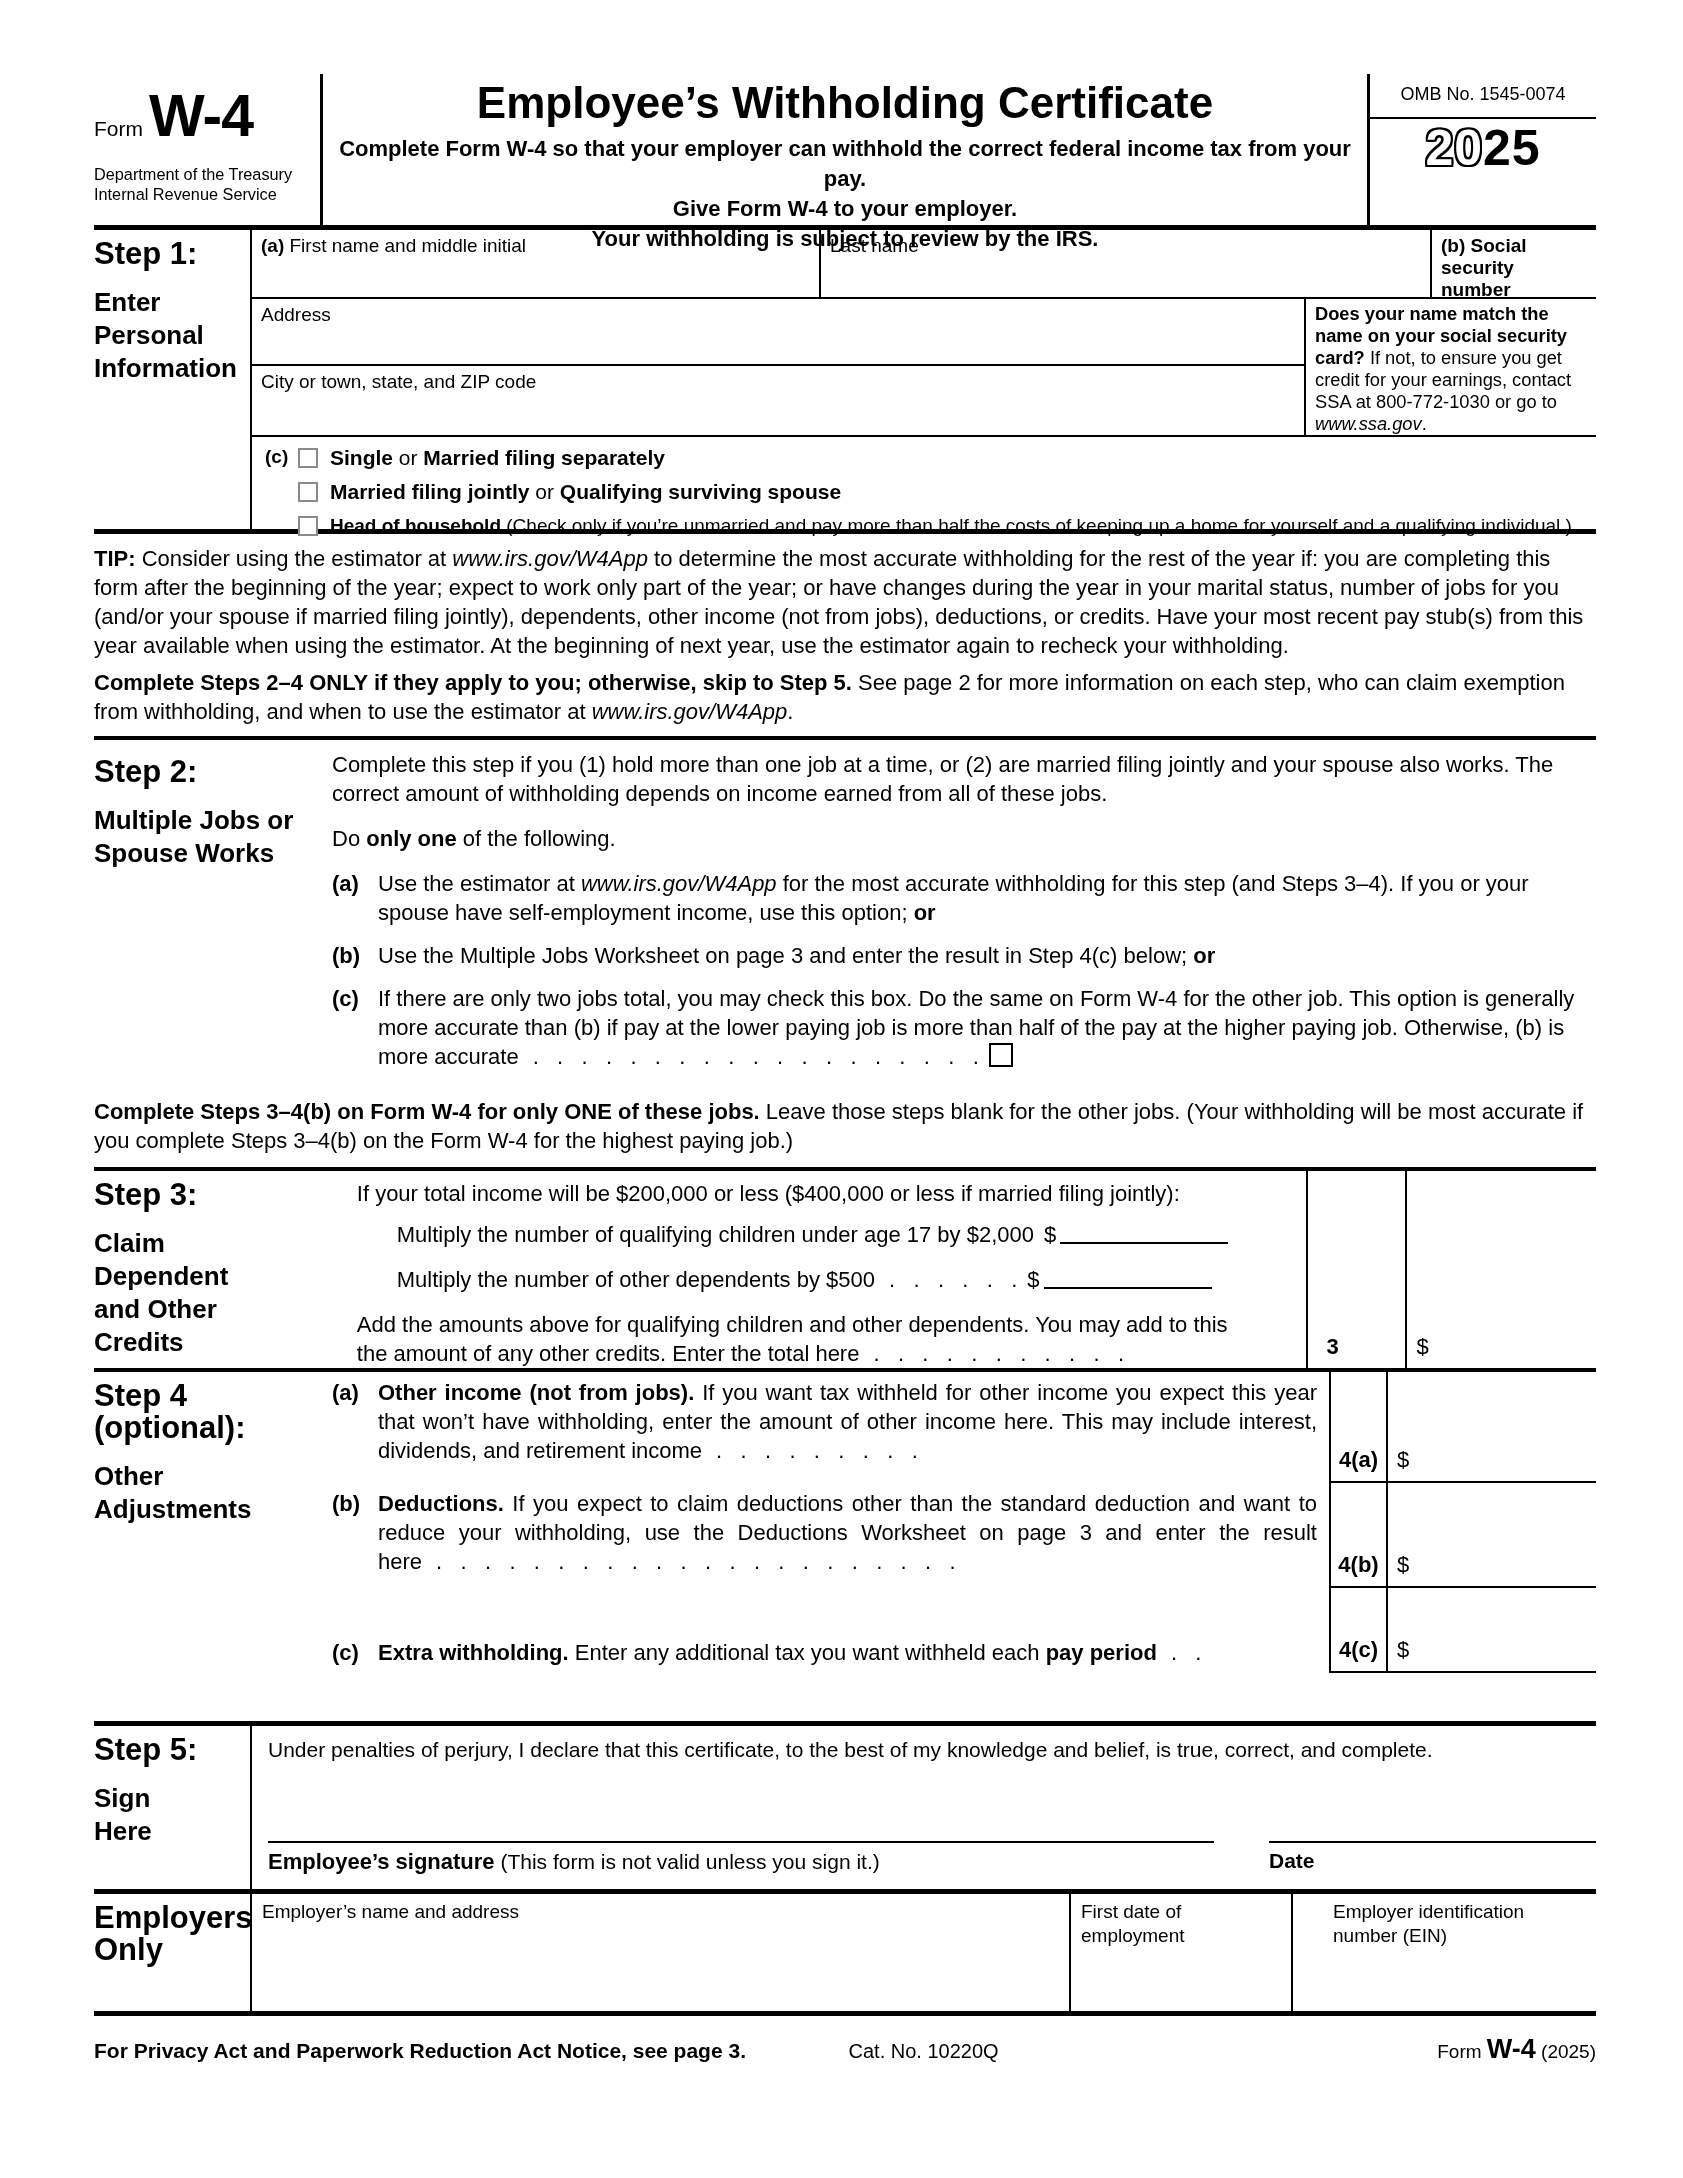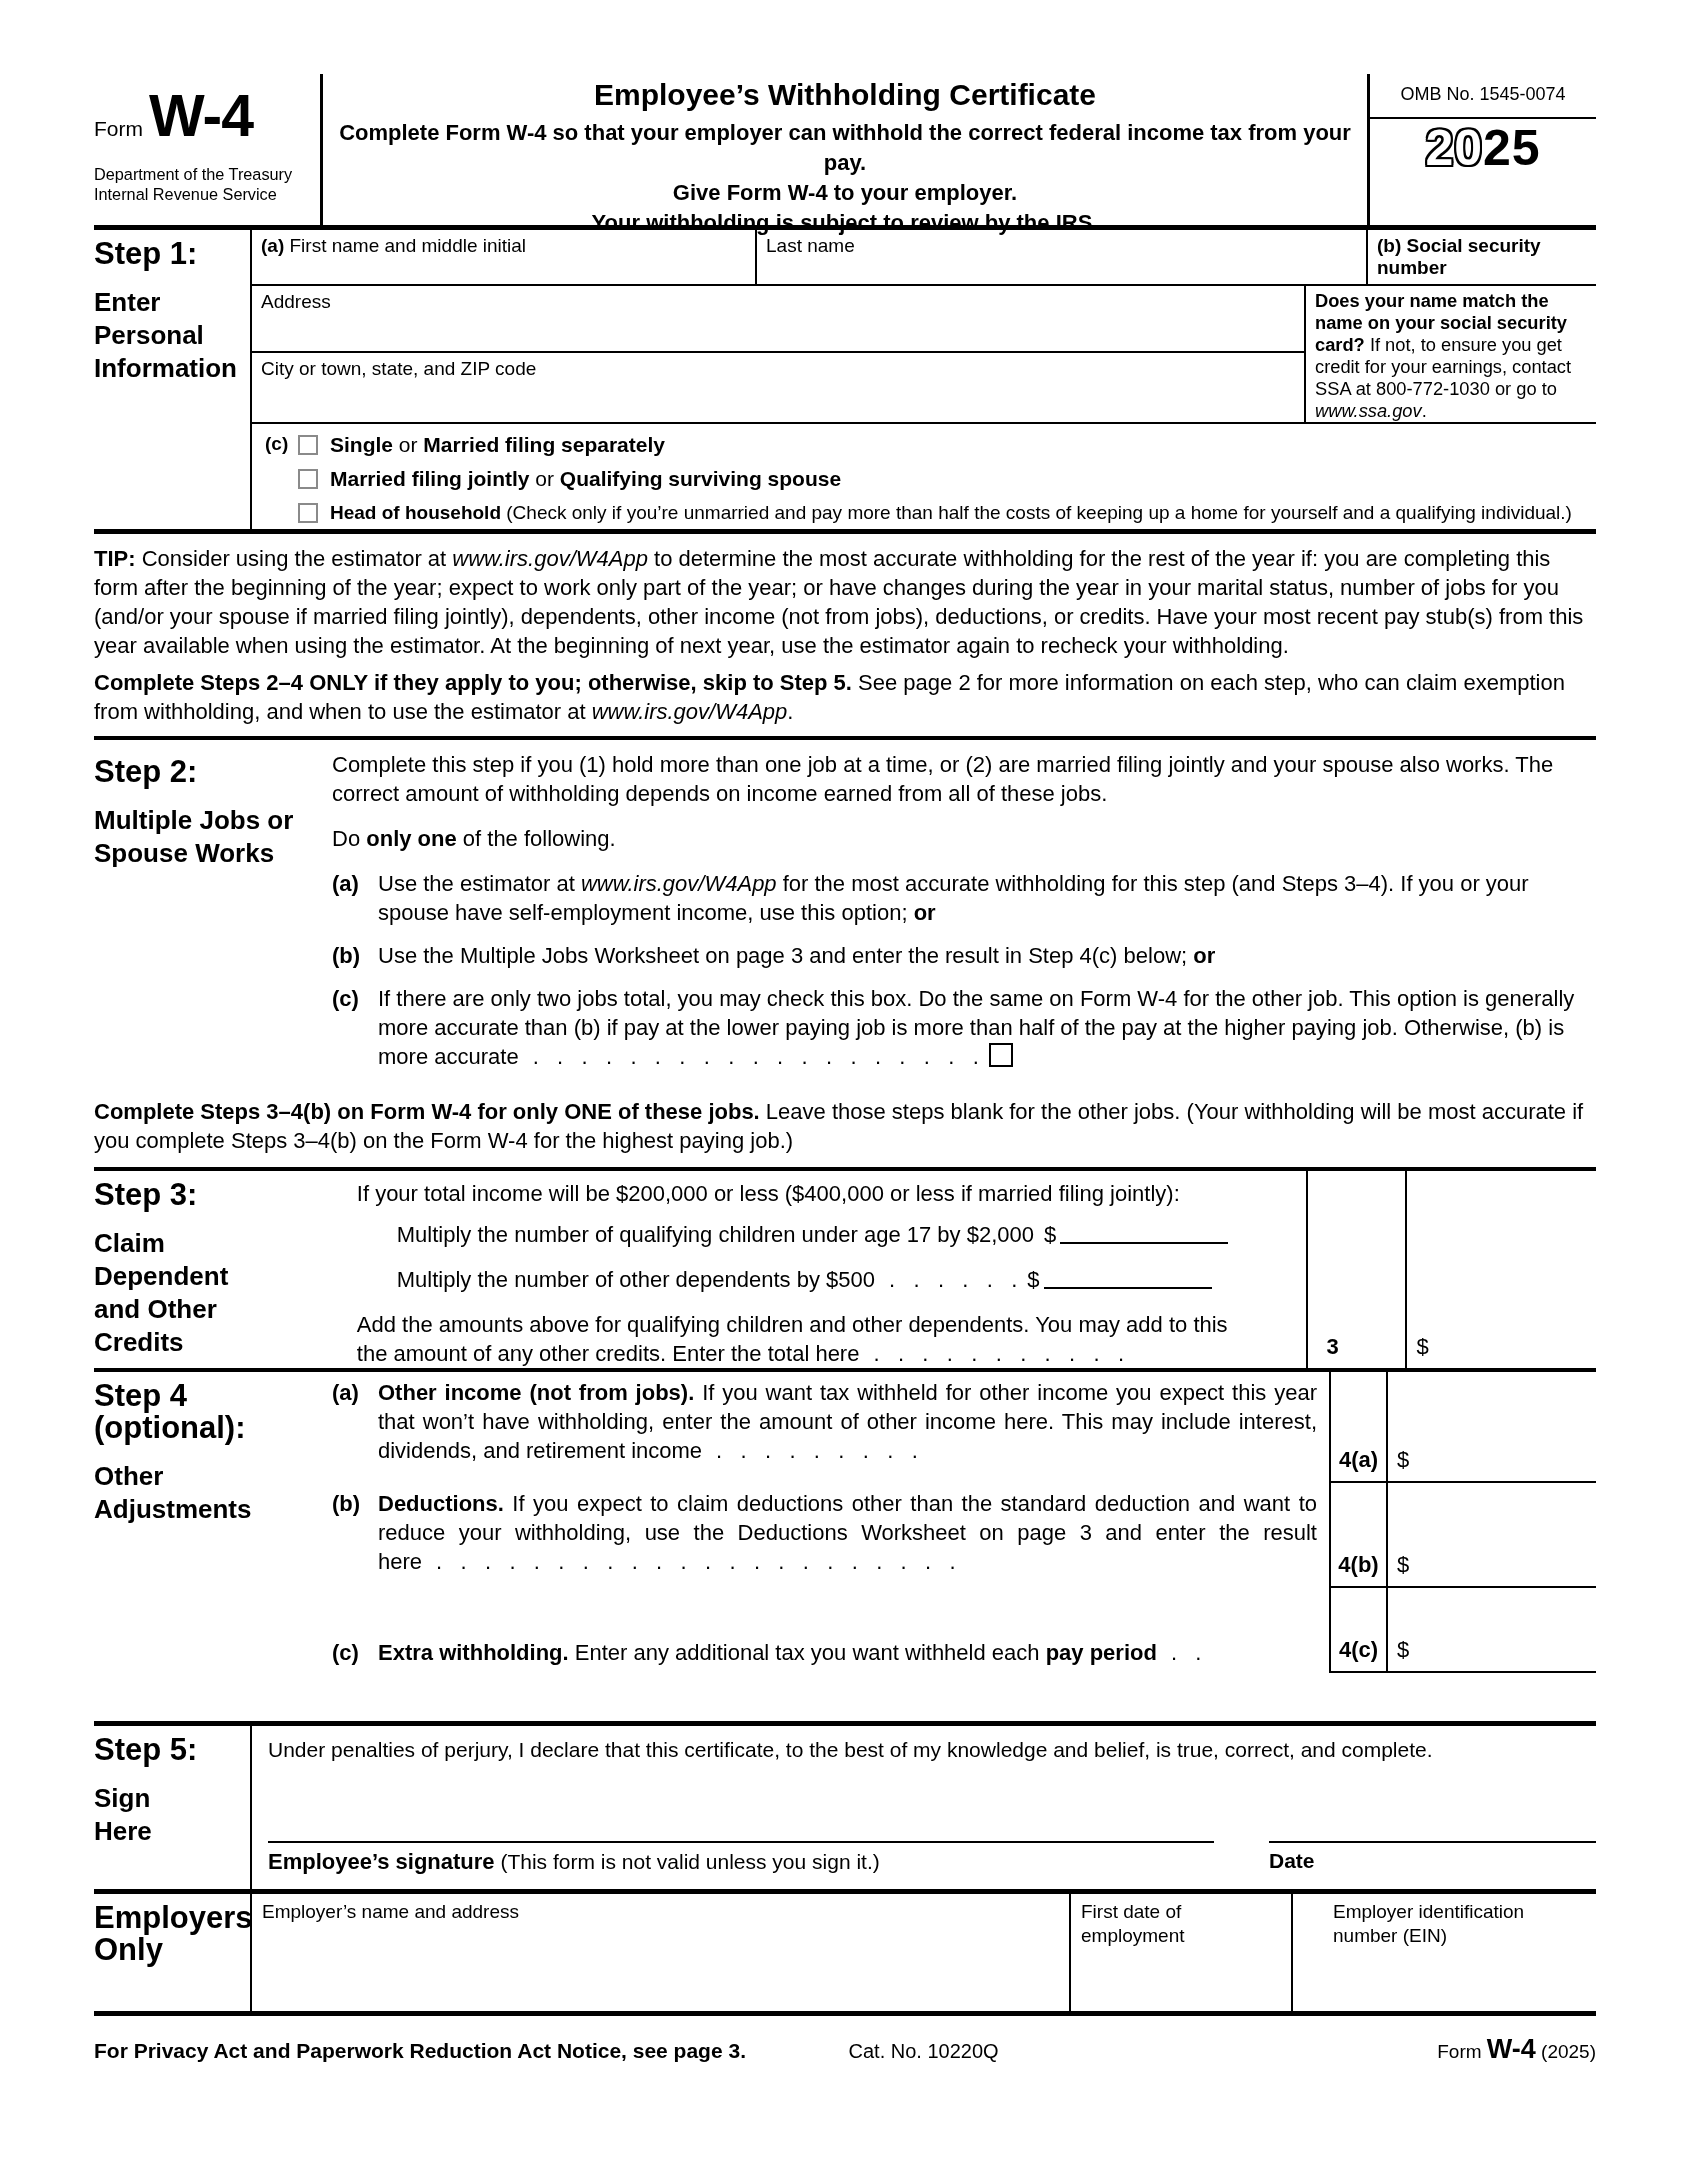--- a/index.html
+++ b/index.html
@@ -10,42 +10,42 @@
   .i{font-style:italic;}
   
   .header{display:flex;height:151px;}
   .h-left{width:226px;box-sizing:border-box;padding-top:8px;}
   .form-line{display:flex;align-items:baseline;}
   .form-word{font-size:21px;margin-right:6px;}
   .form-num{font-size:59px;font-weight:bold;letter-spacing:-1px;}
   .agency{font-size:16.3px;line-height:20px;margin-top:14px;}
   .h-mid{flex:1;border-left:3px solid #000;border-right:3px solid #000;
     text-align:center;box-sizing:border-box;padding:2px 12px 0;}
-  .title{font-size:30px;font-weight:bold;margin:2px 0 6px;}
+  .title{font-size:44px;font-weight:bold;margin:2px 0 6px;}
   .sub{font-size:22px;font-weight:bold;line-height:30px;}
   .h-right{width:226px;box-sizing:border-box;}
   .omb{font-size:18px;text-align:center;padding:10px 0 12px;border-bottom:2px solid #000;}
   .year{text-align:center;font-size:50px;font-weight:bold;margin-top:0;letter-spacing:1px;}
   .y-out{color:#fff;text-shadow:-2px -2px 0 #000,2px -2px 0 #000,-2px 2px 0 #000,2px 2px 0 #000,-2px 0 0 #000,2px 0 0 #000,0 -2px 0 #000,0 2px 0 #000;}
   .rule5{height:5px;background:#000;}
   .rule4{height:4px;background:#000;}
   
   .s-label{box-sizing:border-box;padding-top:8px;}
   .w160{width:158px;}
   .w240{width:238px;}
   .bline{border-right:2px solid #000;}
   .s-title{font-size:31px;font-weight:bold;line-height:32px;}
   .s-sub{font-size:26px;font-weight:bold;margin-top:16px;line-height:33px;}
   .w80{width:89px;}
   
   .step1{display:flex;height:299px;border-bottom:5px solid #000;box-sizing:content-box;}
   .s1-main{flex:1;display:flex;flex-direction:column;}
   .cell{box-sizing:border-box;font-size:19px;padding:5px 9px;}
   .s1-row1{display:flex;height:67px;border-bottom:2px solid #000;}
-  .c-first{width:503px;}
+  .c-first{width:567px;}
   .c-last{width:611px;border-left:2px solid #000;}
   .c-ssn{flex:1;border-left:2px solid #000;font-weight:bold;}
   .s1-row2{display:flex;height:136px;border-bottom:2px solid #000;}
   .s1-addr-col{width:1052px;display:flex;flex-direction:column;}
   .addr{height:67px;border-bottom:2px solid #000;}
   .city{flex:1;}
   .ssa-note{flex:1;border-left:2px solid #000;padding:4px 9px;font-size:18.3px;line-height:22px;box-sizing:border-box;}
   .s1-row3{flex:1;display:flex;padding-top:9px;}
   .c-lab{width:46px;padding-left:13px;font-size:19px;box-sizing:border-box;}
   .c-list{flex:1;}

